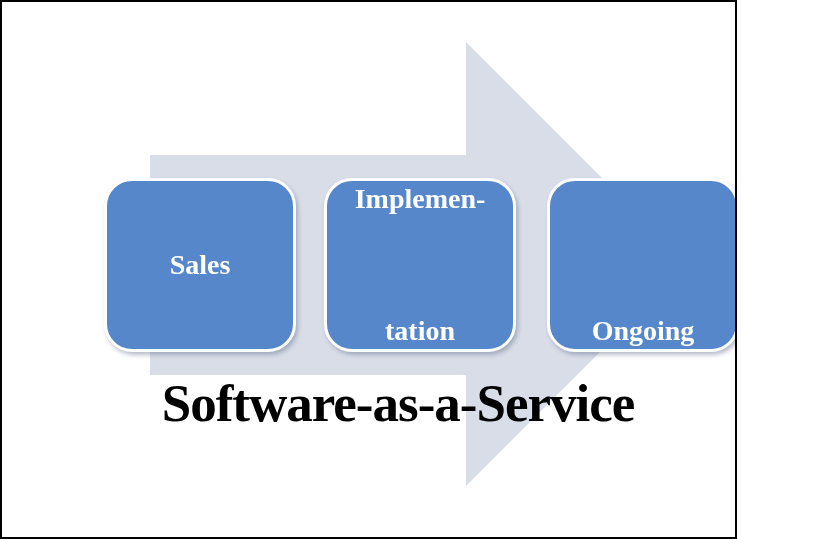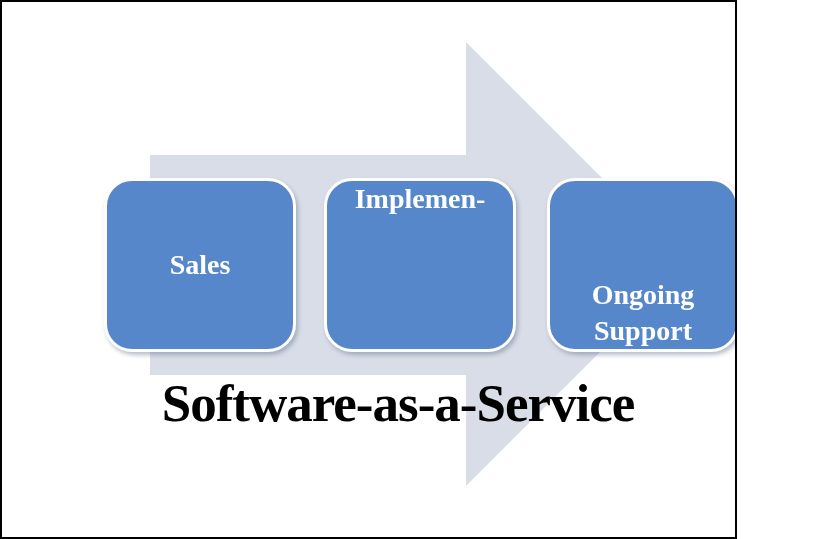--- a/index.html
+++ b/index.html
@@ -76,22 +76,22 @@
   <svg class="arrow-svg" viewBox="0 0 827 539" xmlns="http://www.w3.org/2000/svg" aria-hidden="true">
     <polygon points="150,155 466,155 466,42 688,264 466,486 466,375 150,375" style="fill: var(--c-arrow_fill, #D8DDE8);"></polygon>
   </svg>
 
   <div class="step step-1">
     <span class="step-line">Sales</span>
   </div>
 
   <div class="step step-2">
     <span class="step-line">Implemen-</span>
+    <span class="step-line">tation</span>
   </div>
 
   <div class="step step-3">
     <span class="step-line">Ongoing</span>
-    <span class="step-line">Support</span>
   </div>
 
   <div class="diagram-title">Software-as-a-Service</div>
 
 </div>
 
 </body></html>

